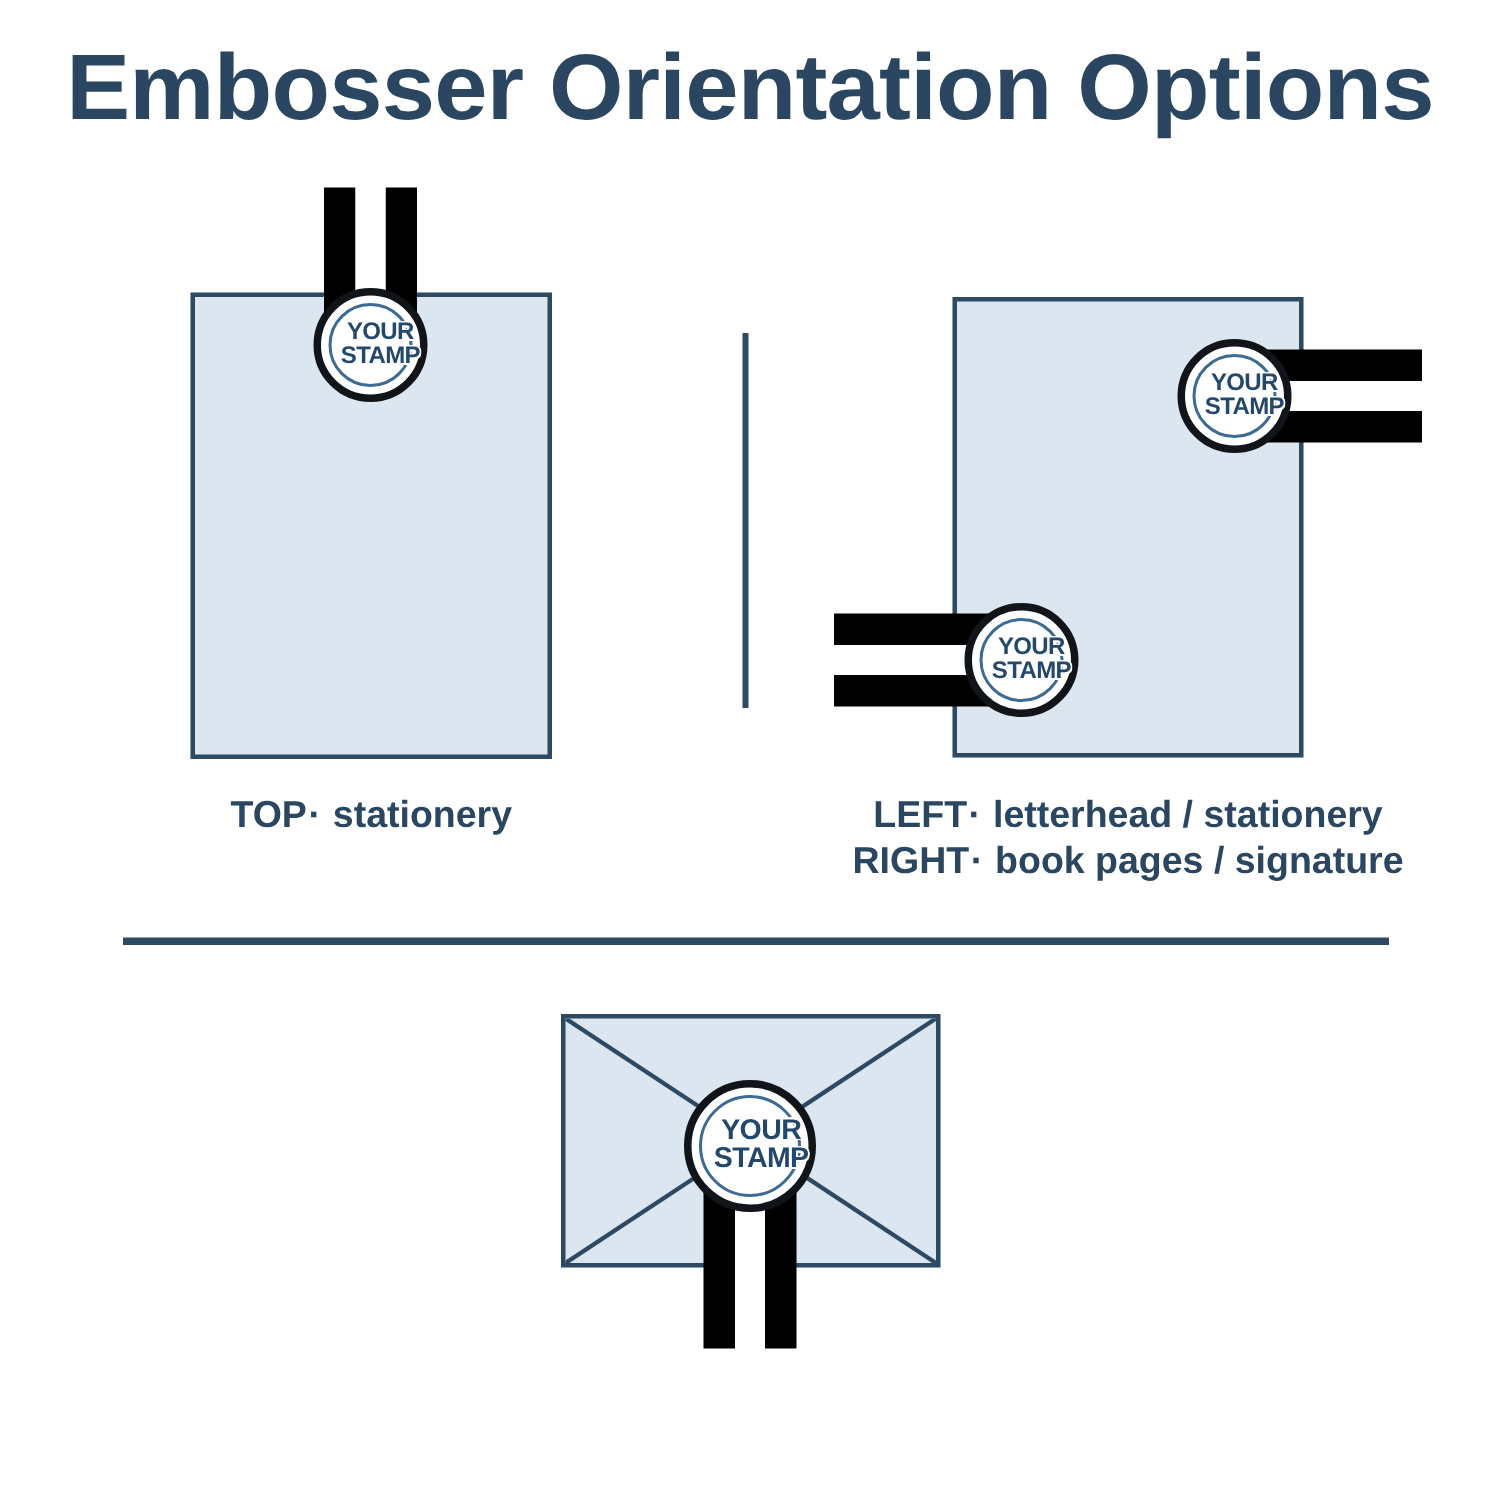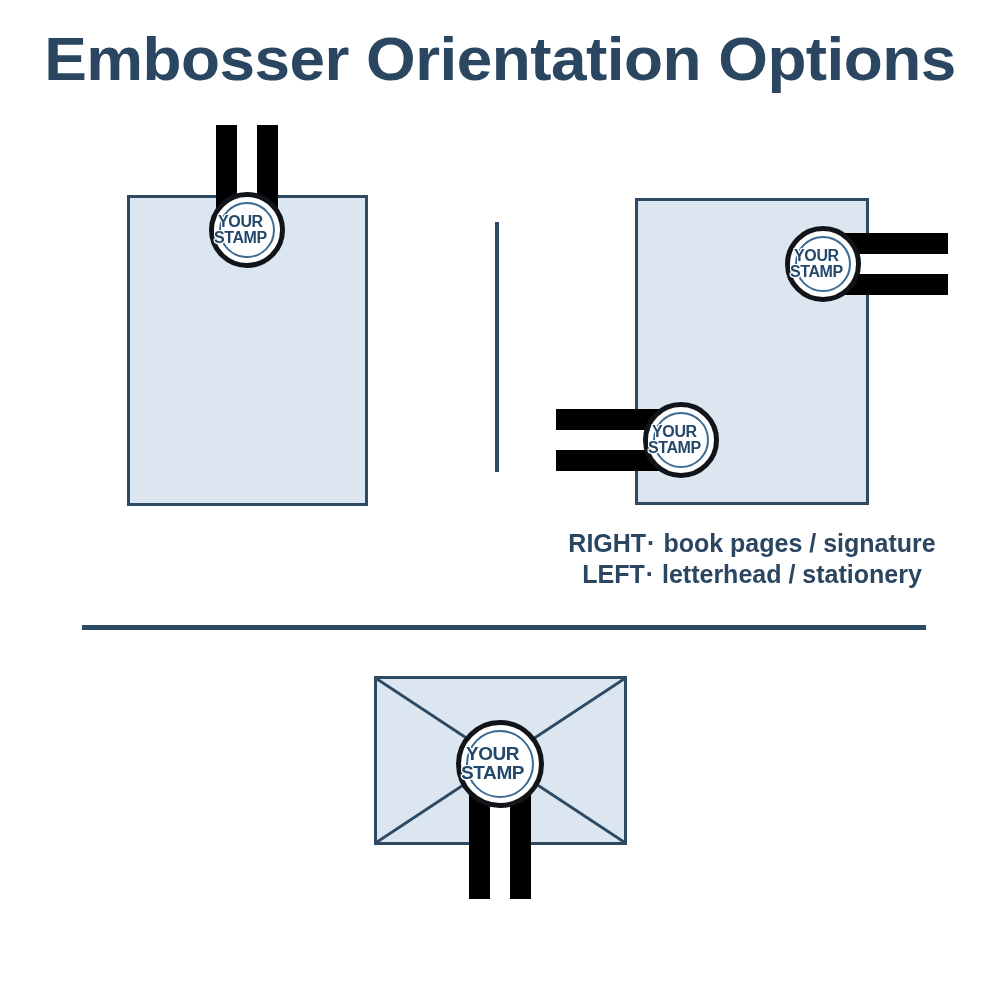--- a/index.html
+++ b/index.html
@@ -87,21 +87,21 @@
   }
 
   .stamp {
     position: absolute;
     border-radius: 50%;
     background: #ffffff;
     border: 5px solid #111418;
     box-sizing: border-box;
     display: flex;
     align-items: center;
-    justify-content: flex-start;
+    justify-content: flex-end;
   }
   .stamp .inner-ring {
     position: absolute;
     left: 5px; top: 5px; right: 5px; bottom: 5px;
     border-radius: 50%;
     border: 2px solid #3d6b93;
     box-sizing: border-box;
     pointer-events: none;
   }
   .stamp .stamp-text {
@@ -151,20 +151,24 @@
 
     <div class="stamp" style="left:-38px; top:-38px; width:76px; height:76px;">
       <div class="inner-ring"></div>
       <div class="stamp-text" style="font-size:16px;">
         <span>YOUR</span>
         <span>STAMP</span>
       </div>
     </div>
   </div>
 
+  <div class="caption" style="left:107px; top:528px; width:281px;">
+    <span>TOP</span><span class="sep">·</span>
+    <span>stationery</span>
+  </div>
 
   <div class="v-divider" style="left:495px; top:222px; height:250px;"></div>
 
   <div class="sheet" style="left:635px; top:198px; width:234px; height:307px;"></div>
 
   <div class="embosser" style="left:823px; top:264px;">
 
     <div class="handle" style="left:10px; top:-31px; width:120px; height:62px;">
       <div class="bar" style="left:0px; top:0px;  width:115px; height:21px;"></div>
       <div class="bar" style="left:0px; top:41px; width:115px; height:21px;"></div>
@@ -192,26 +196,26 @@
       <div class="inner-ring"></div>
       <div class="stamp-text" style="font-size:16px;">
         <span>YOUR</span>
         <span>STAMP</span>
       </div>
     </div>
   </div>
 
   <div class="caption" style="left:520px; top:528px; width:464px;">
     <div>
+      <span>LEFT</span><span class="sep">·</span>
+      <span>letterhead / stationery</span>
+    </div>
+    <div>
       <span>RIGHT</span><span class="sep">·</span>
       <span>book pages / signature</span>
-    </div>
-    <div>
-      <span>LEFT</span><span class="sep">·</span>
-      <span>letterhead / stationery</span>
     </div>
   </div>
 
   <div class="h-divider" style="left:82px; top:625px; width:844px;"></div>
 
   <div class="sheet" style="left:374px; top:676px; width:253px; height:169px;">
     <svg class="envelope-diag" viewBox="0 0 253 169" preserveAspectRatio="none">
       <line x1="0" y1="0" x2="253" y2="169" stroke="#2e4a63" stroke-width="3"></line>
       <line x1="253" y1="0" x2="0" y2="169" stroke="#2e4a63" stroke-width="3"></line>
     </svg>

